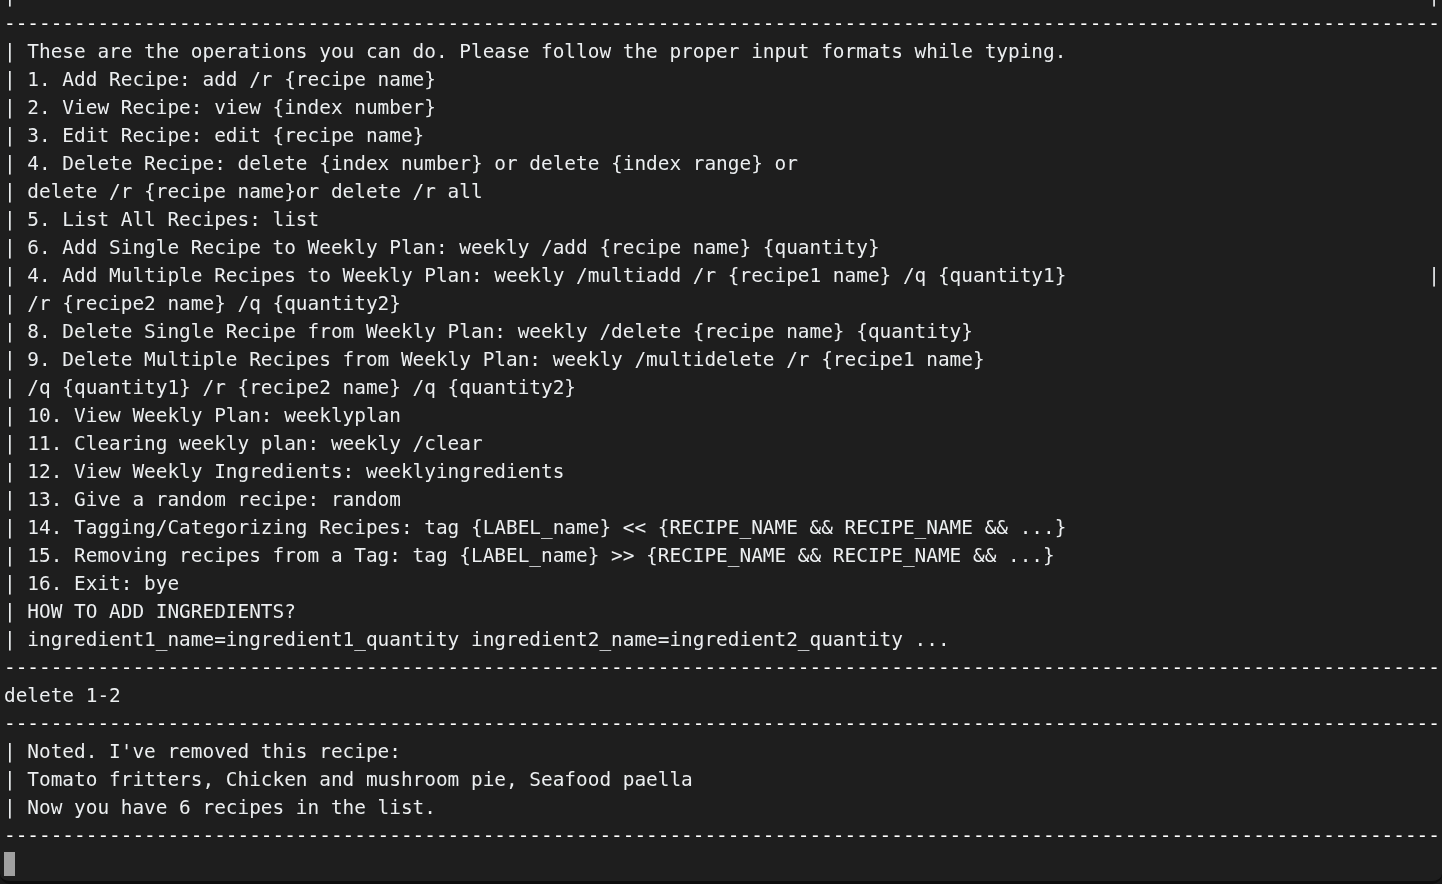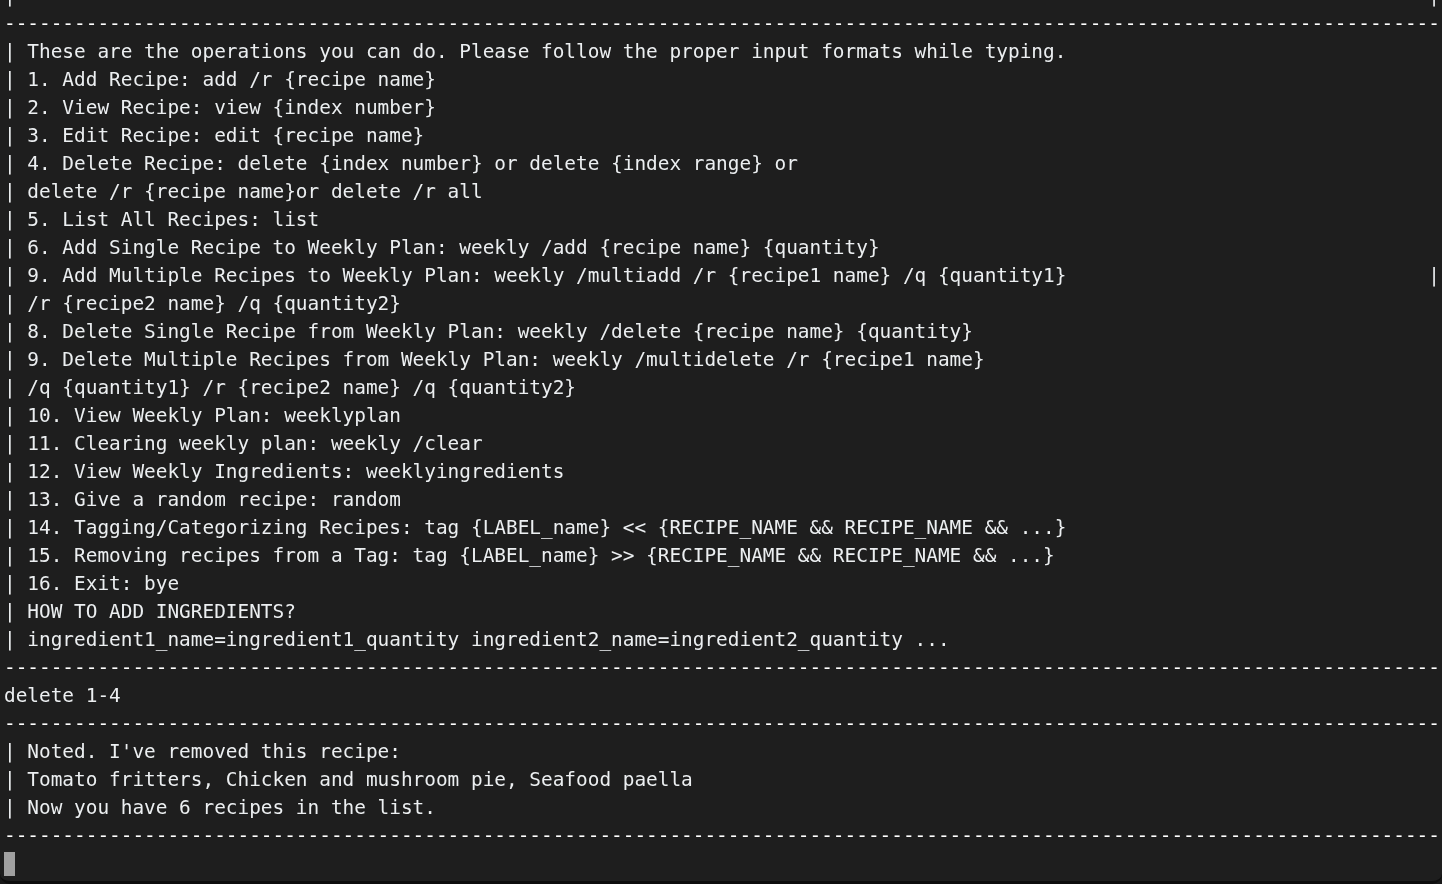--- a/index.html
+++ b/index.html
@@ -77,38 +77,38 @@
 
     <div class="term-line">| These are the operations you can do. Please follow the proper input formats while typing.                                |</div>
 
     <div class="term-line">| 1. Add Recipe: add /r {recipe name}                                                                                      |</div>
     <div class="term-line">| 2. View Recipe: view {index number}                                                                                      |</div>
     <div class="term-line">| 3. Edit Recipe: edit {recipe name}                                                                                       |</div>
     <div class="term-line">| 4. Delete Recipe: delete {index number} or delete {index range} or                                                       |</div>
     <div class="term-line">| delete /r {recipe name}or delete /r all                                                                                  |</div>
     <div class="term-line">| 5. List All Recipes: list                                                                                                |</div>
     <div class="term-line">| 6. Add Single Recipe to Weekly Plan: weekly /add {recipe name} {quantity}                                                |</div>
-    <div class="term-line">| 9. Add Multiple Recipes to Weekly Plan: weekly /multiadd /r {recipe1 name} /q {quantity1}                               |</div>
+    <div class="term-line">| 4. Add Multiple Recipes to Weekly Plan: weekly /multiadd /r {recipe1 name} /q {quantity1}                               |</div>
     <div class="term-line">| /r {recipe2 name} /q {quantity2}                                                                                         |</div>
     <div class="term-line">| 8. Delete Single Recipe from Weekly Plan: weekly /delete {recipe name} {quantity}                                        |</div>
     <div class="term-line">| 9. Delete Multiple Recipes from Weekly Plan: weekly /multidelete /r {recipe1 name}                                       |</div>
     <div class="term-line">| /q {quantity1} /r {recipe2 name} /q {quantity2}                                                                          |</div>
     <div class="term-line">| 10. View Weekly Plan: weeklyplan                                                                                         |</div>
     <div class="term-line">| 11. Clearing weekly plan: weekly /clear                                                                                  |</div>
     <div class="term-line">| 12. View Weekly Ingredients: weeklyingredients                                                                           |</div>
     <div class="term-line">| 13. Give a random recipe: random                                                                                         |</div>
     <div class="term-line">| 14. Tagging/Categorizing Recipes: tag {LABEL_name} &lt;&lt; {RECIPE_NAME &amp;&amp; RECIPE_NAME &amp;&amp; ...}                                |</div>
     <div class="term-line">| 15. Removing recipes from a Tag: tag {LABEL_name} &gt;&gt; {RECIPE_NAME &amp;&amp; RECIPE_NAME &amp;&amp; ...}                                 |</div>
     <div class="term-line">| 16. Exit: bye                                                                                                            |</div>
     <div class="term-line">| HOW TO ADD INGREDIENTS?                                                                                                  |</div>
     <div class="term-line">| ingredient1_name=ingredient1_quantity ingredient2_name=ingredient2_quantity ...                                          |</div>
 
     <div class="term-line sep">----------------------------------------------------------------------------------------------------------------------------</div>
 
-    <div class="term-line">delete 1-4</div>
+    <div class="term-line">delete 1-2</div>
 
     <div class="term-line sep">----------------------------------------------------------------------------------------------------------------------------</div>
 
     <div class="term-line">| Noted. I've removed this recipe:                                                                                         |</div>
     <div class="term-line">| Tomato fritters, Chicken and mushroom pie, Seafood paella                                                                |</div>
     <div class="term-line">| Now you have 6 recipes in the list.                                                                                      |</div>
 
     <div class="term-line sep">----------------------------------------------------------------------------------------------------------------------------</div>
 
     <div class="cursor-line">

